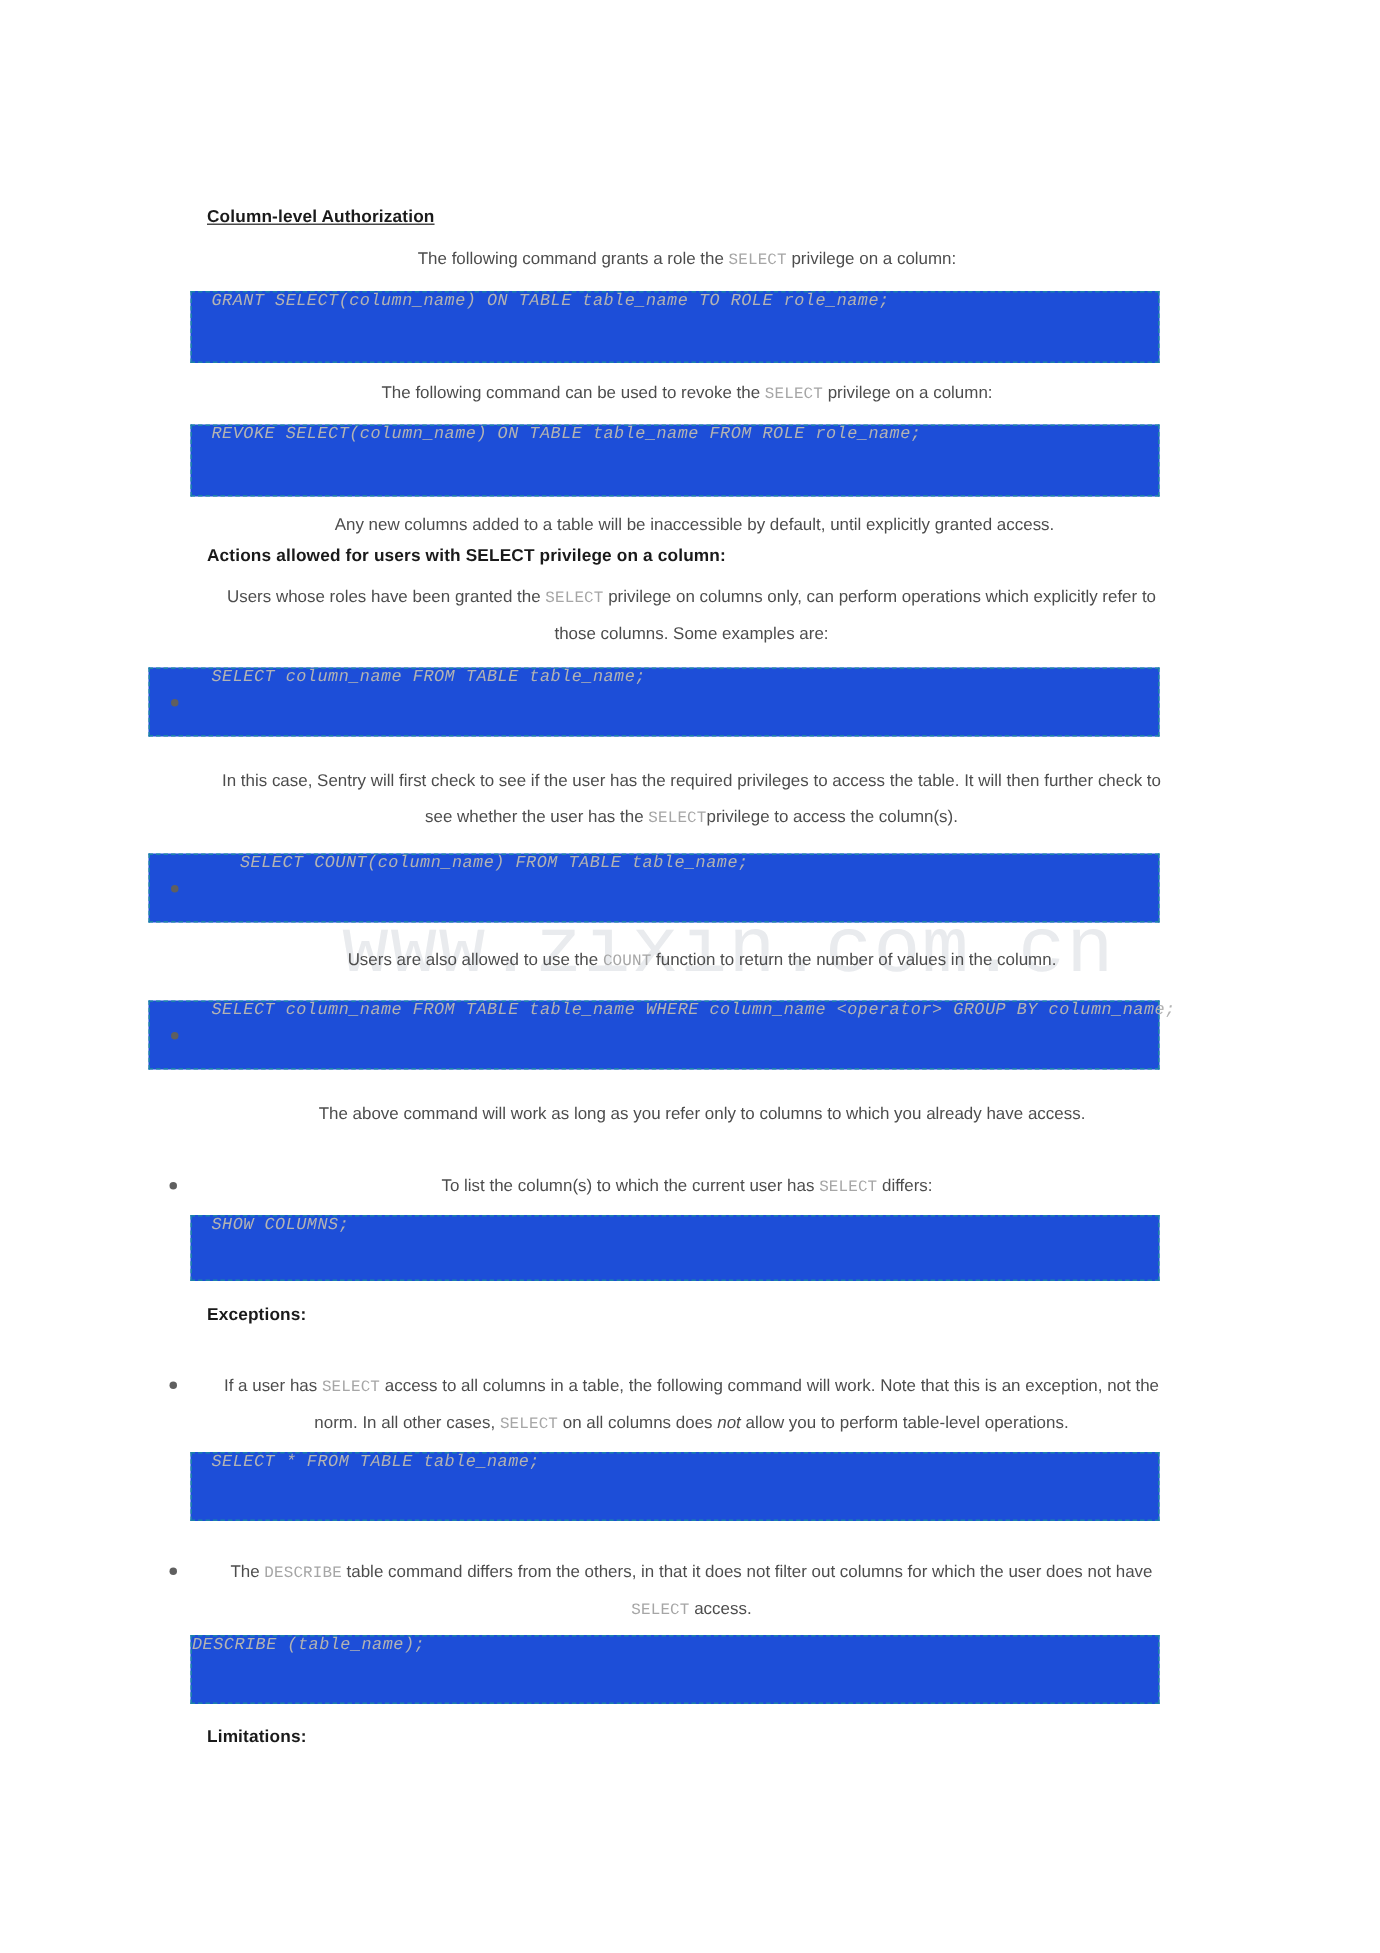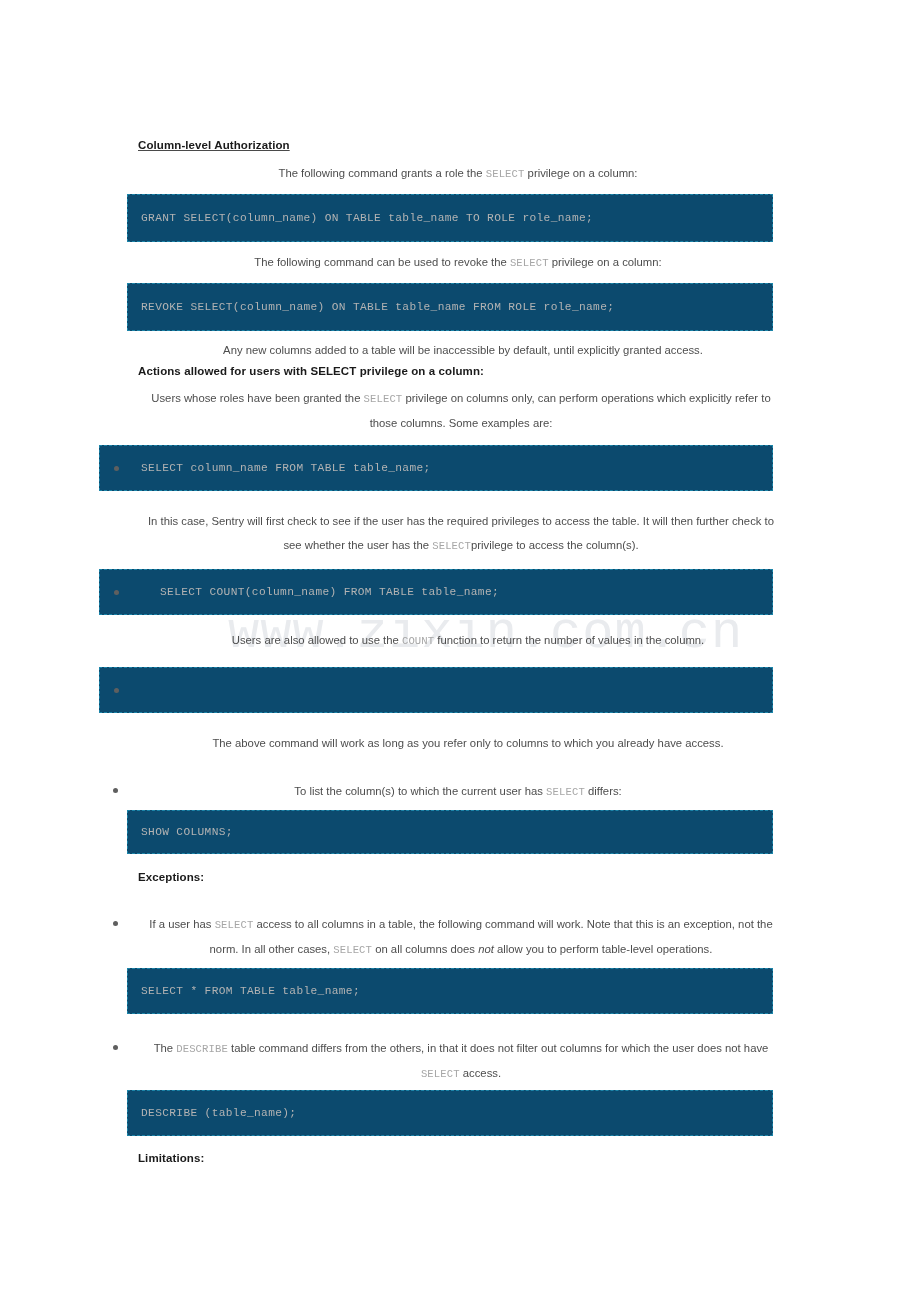--- a/index.html
+++ b/index.html
@@ -85,23 +85,24 @@
     height: 5px;
     border-radius: 50%;
     background: #5f5f5f;
   }
 
   
   .codebox {
     position: absolute;
     box-sizing: border-box;
     border: 1.6px dashed #1b84a8;
-    background: #0c4a6e;
+    background: #1d4ed8;
     display: flex;
-    align-items: center;
+    align-items: flex-start;
+    font-style: italic;
   }
   .codebox .codeline {
     font-family: "Liberation Mono", "DejaVu Sans Mono", monospace;
     font-size: 11.2px;
     color: #b3b3b3;
     letter-spacing: 0.35px;
     white-space: nowrap;
   }
   .codebox .boxbullet {
     position: absolute;
@@ -165,20 +166,21 @@
       <span class="boxbullet" style="left:14px; top:20px;"></span>
       <span class="codeline">SELECT COUNT(column_name) FROM TABLE table_name;</span>
     </div>
 
     <div class="blk" style="left:138px; top:633px; width:660px;">
       <p class="para" style="line-height:14px;"><span>Users are also allowed to use the </span><code>COUNT</code><span> function to return the number of values in the column.</span></p>
     </div>
 
     <div class="codebox" style="left:99px; top:667px; width:674px; height:46px; padding-left:41px;">
       <span class="boxbullet" style="left:14px; top:20px;"></span>
+      <span class="codeline">SELECT column_name FROM TABLE table_name WHERE column_name &lt;operator&gt; GROUP BY column_name;</span>
     </div>
 
     <div class="blk" style="left:138px; top:732px; width:660px;">
       <p class="para">The above command will work as long as you refer only to columns to which you already have access.</p>
     </div>
 
     <span class="bullet" style="left:113px; top:788px;"></span>
     <div class="blk" style="left:138px; top:780px; width:640px;">
       <p class="para"><span>To list the column(s) to which the current user has </span><code>SELECT</code><span> differs:</span></p>
     </div>
@@ -198,21 +200,21 @@
 
     <div class="codebox" style="left:127px; top:968px; width:646px; height:46px; padding-left:13px;">
       <span class="codeline">SELECT * FROM TABLE table_name;</span>
     </div>
 
     <span class="bullet" style="left:113px; top:1045px;"></span>
     <div class="blk" style="left:138px; top:1037px; width:646px;">
       <p class="para"><span>The </span><code>DESCRIBE</code><span> table command differs from the others, in that it does not filter out columns for which the user does not have </span><code>SELECT</code><span> access.</span></p>
     </div>
 
-    <div class="codebox" style="left:127px; top:1090px; width:646px; height:46px; padding-left:13px;">
+    <div class="codebox" style="left:127px; top:1090px; width:646px; height:46px; padding-left:0;">
       <span class="codeline">DESCRIBE (table_name);</span>
     </div>
 
     <div class="blk" style="left:138px; top:1151px; width:640px;">
       <h3 class="heading">Limitations:</h3>
     </div>
 
   </div>
 </div>
 

